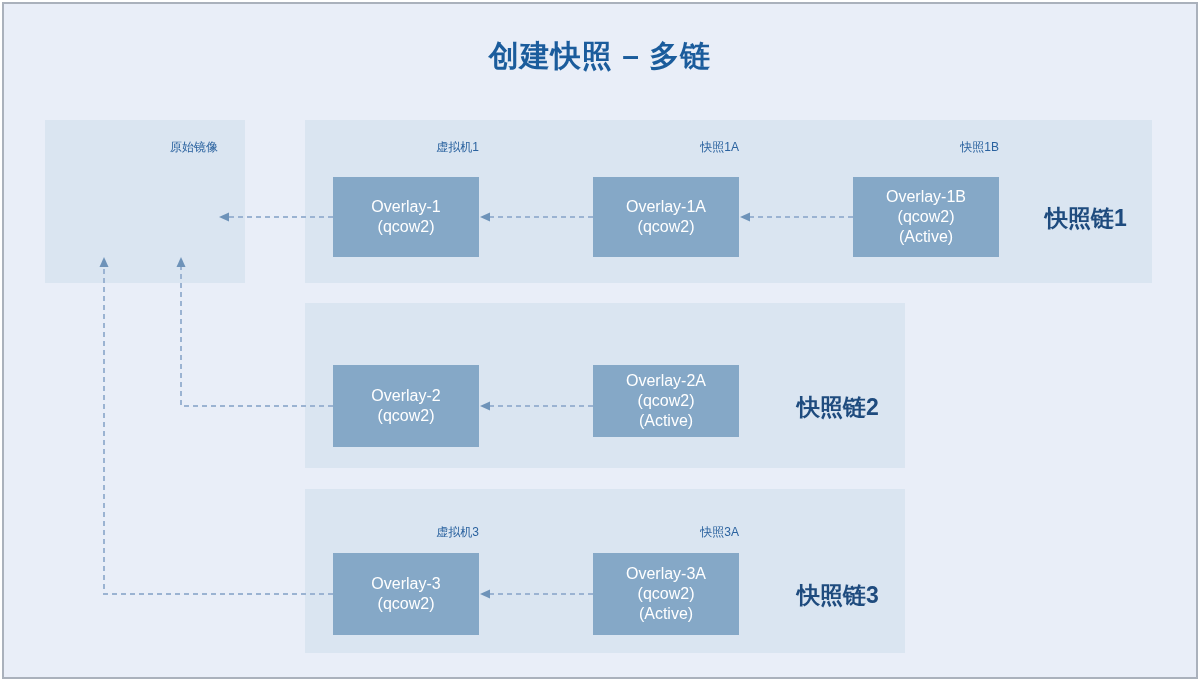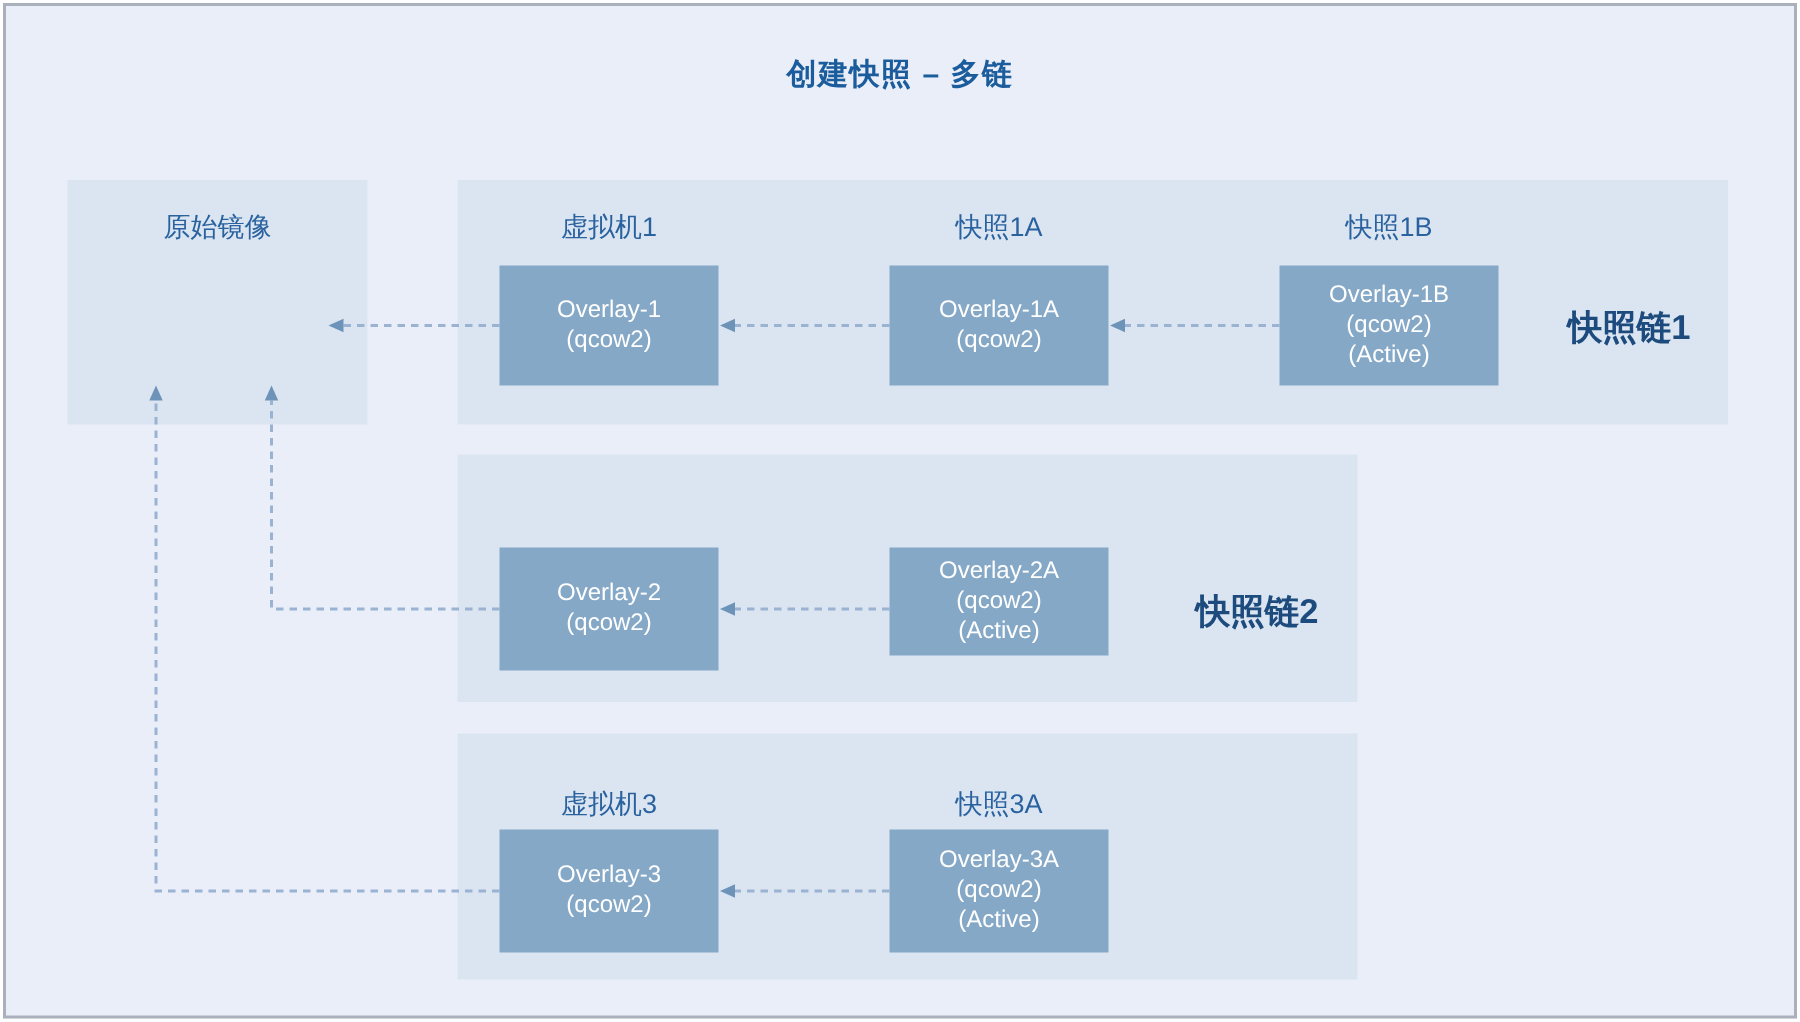--- a/index.html
+++ b/index.html
@@ -6,30 +6,30 @@
     --background:#e9eef8; --panel:#dae5f1; --node:#85a8c7; --node-text:#ffffff;
     --title-text:#1b5c9c; --label-text:#2a629f; --chain-label-text:#1e4b7e;
     --connector:#9bb3d2; --arrowhead:#6e93b9; --frame-border:#aab1bc;
   }
   html,body{margin:0;padding:0;}
   body{font-family:"Liberation Sans","DejaVu Sans",sans-serif;background:#ffffff;}
   .page{position:relative;width:1200px;height:681px;background:#ffffff;overflow:hidden;}
   .bg{position:absolute;left:2px;top:2px;right:2px;bottom:2px;
       background:var(--background,#e9eef8);border:2px solid var(--frame-border,#aab1bc);box-sizing:border-box;}
   .title{position:absolute;left:0;top:36px;width:1200px;margin:0;text-align:center;
-         font-size:20px;font-weight:bold;letter-spacing:1px;color:var(--title-text,#1b5c9c);}
+         font-size:30px;font-weight:bold;letter-spacing:1px;color:var(--title-text,#1b5c9c);}
   .panel{position:absolute;background:var(--panel,#dae5f1);}
   #panel-source{left:45px;top:120px;width:200px;height:163px;}
   #panel-chain1{left:305px;top:120px;width:847px;height:163px;}
   #panel-chain2{left:305px;top:303px;width:600px;height:165px;}
   #panel-chain3{left:305px;top:489px;width:600px;height:164px;}
   .connectors{position:absolute;left:0;top:0;pointer-events:none;}
   .connectors .wire{stroke:var(--connector,#9bb3d2);stroke-width:2;stroke-dasharray:5 4;fill:none;}
   .connectors .head{fill:var(--arrowhead,#6e93b9);stroke:none;}
-  .lbl{position:absolute;width:146px;text-align:center;font-size:18px;color:var(--label-text,#2a629f);}
+  .lbl{position:absolute;width:146px;text-align:right;font-size:12px;color:var(--label-text,#2a629f);}
   .box{position:absolute;width:146px;display:flex;flex-direction:column;justify-content:center;align-items:center;
        background:var(--node,#85a8c7);color:var(--node-text,#ffffff);font-size:16px;line-height:20px;text-align:center;}
   .chainname{position:absolute;width:170px;text-align:center;font-weight:bold;font-size:23px;
              color:var(--chain-label-text,#1e4b7e);}
   #lbl-source{left:72px;top:139px;}   #box-base{left:72px;top:177px;height:80px;}
   #lbl-vm1{left:333px;top:139px;}     #box-o1 {left:333px;top:177px;height:80px;}
   #lbl-s1a{left:593px;top:139px;}     #box-o1a{left:593px;top:177px;height:80px;}
   #lbl-s1b{left:853px;top:139px;}     #box-o1b{left:853px;top:177px;height:80px;}
   #name-c1{left:1001px;top:203px;}
   #lbl-vm2{left:333px;top:337px;}     #box-o2 {left:333px;top:365px;height:82px;}
@@ -104,13 +104,14 @@
   <div class="box" id="box-o3">
       <div>Overlay-3</div>
       <div>(qcow2)</div>
     </div>
   <div class="lbl" id="lbl-s3a">快照3A</div>
   <div class="box" id="box-o3a">
       <div>Overlay-3A</div>
       <div>(qcow2)</div>
       <div>(Active)</div>
     </div>
+  <div class="chainname" id="name-c3">快照链3</div>
 </div>
 
 </body></html>

